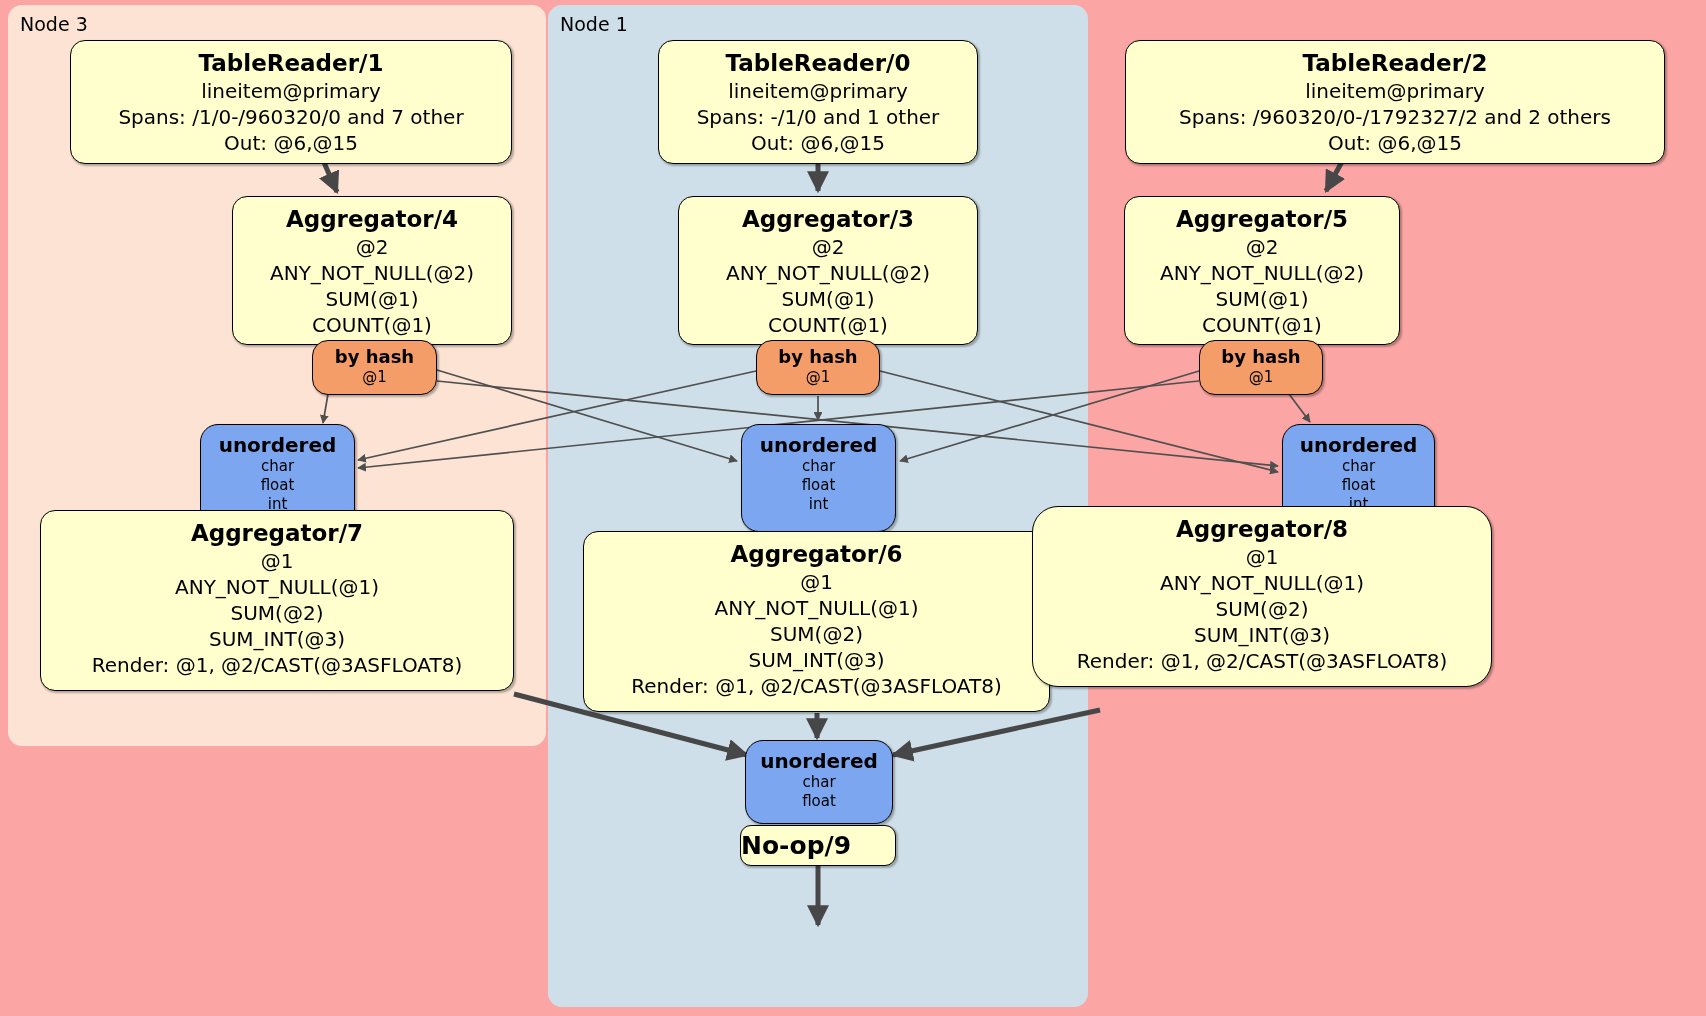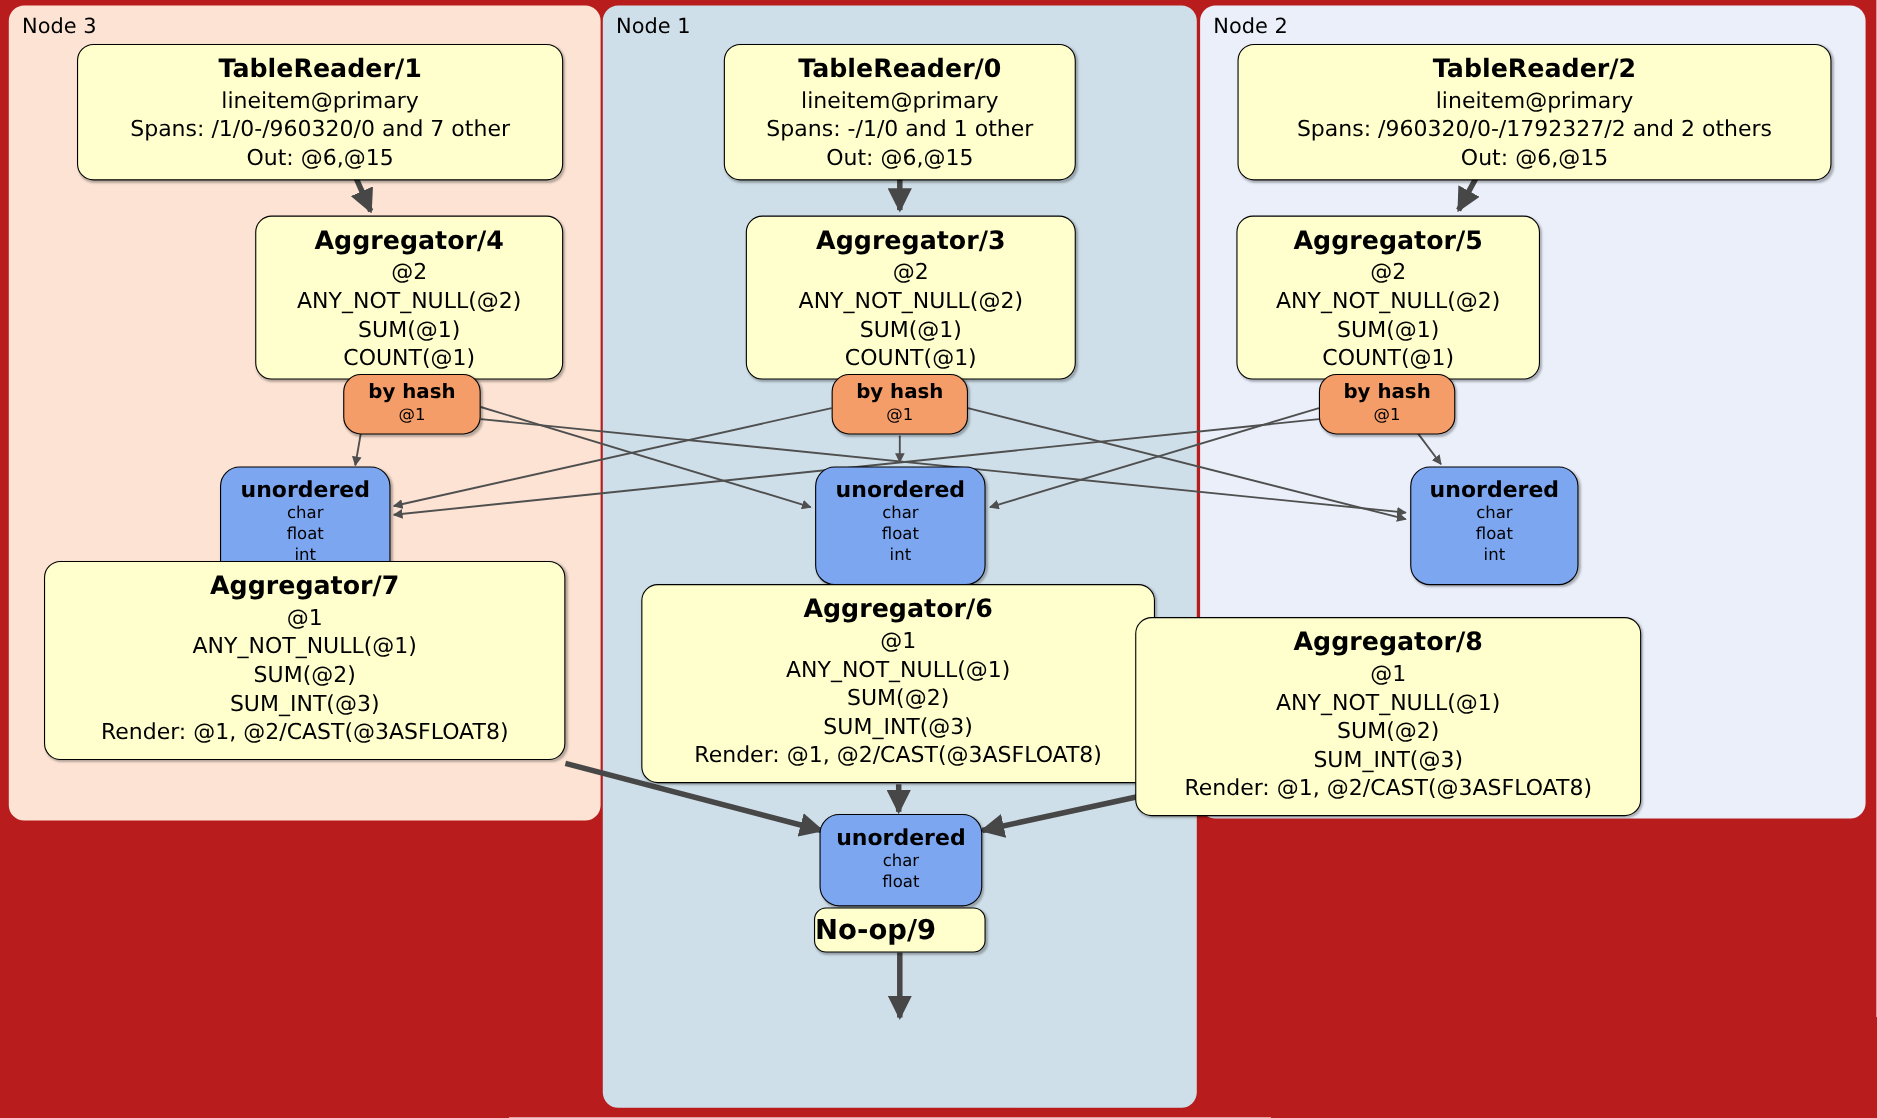--- a/index.html
+++ b/index.html
@@ -1,17 +1,17 @@
 <!DOCTYPE html>
 <html><head>
 <meta charset="utf-8">
 <style>
   html,body{margin:0;padding:0;background:#ffffff;}
   .canvas{
-    position:relative;width:1706px;height:1016px;background:#b91c1c;overflow:hidden;
+    position:relative;width:1706px;height:1016px;background:#fca5a5;overflow:hidden;
     font-family:"DejaVu Sans","Liberation Sans",sans-serif;color:#000;
   }
   .region{position:absolute;border-radius:14px;z-index:0;}
   .region-label{position:absolute;left:12px;top:8px;font-size:19px;color:#000;}
   .edges{position:absolute;left:0;top:0;z-index:1;pointer-events:none;}
   .edges path.tk{stroke:#474747;stroke-width:5;fill:none;}
   .edges path.tn{stroke:#4f4f4f;stroke-width:1.7;fill:none;}
   .box{position:absolute;box-sizing:border-box;border:1.7px solid #000;text-align:center;
        box-shadow:1.5px 1.5px 2px rgba(0,0,0,0.28);}
   .proc{background:#ffffcd;border-radius:15px;z-index:3;padding-top:7px;}
@@ -29,23 +29,20 @@
 </head>
 <body>
 
 <div class="canvas">
 
   <div class="region" style="left:8px;top:5px;width:538px;height:741px;background:#fce3d4;">
     <div class="region-label">Node 3</div>
   </div>
   <div class="region" style="left:548px;top:5px;width:540px;height:1002px;background:#cfdfe9;">
     <div class="region-label">Node 1</div>
-  </div>
-  <div class="region" style="left:1091px;top:5px;width:605px;height:739px;background:#eaeffa;">
-    <div class="region-label">Node 2</div>
   </div>
 
   <svg class="edges" width="1706" height="1016" viewBox="0 0 1706 1016">
     <defs>
       <marker id="ahk" viewBox="0 0 10 10" refX="9" refY="5" markerWidth="4.4" markerHeight="4.4" orient="auto">
         <path d="M0,0 L10,5 L0,10 z" fill="#474747"></path>
       </marker>
       <marker id="ahn" viewBox="0 0 10 10" refX="9" refY="5" markerWidth="5.2" markerHeight="5.2" orient="auto">
         <path d="M0,0 L10,5 L0,10 z" fill="#4f4f4f"></path>
       </marker>
@@ -157,21 +154,21 @@
   <div class="box router" style="left:1199px;top:340px;width:124px;height:55px;">
     <div class="router-label">by hash</div>
     <div class="router-detail">@1</div>
   </div>
   <div class="box sync" style="left:1282px;top:424px;width:153px;height:108px;">
     <div class="sync-label">unordered</div>
     <div class="sync-item">char</div>
     <div class="sync-item">float</div>
     <div class="sync-item">int</div>
   </div>
-  <div class="box proc" style="left:1032px;top:561px;width:460px;height:181px;">
+  <div class="box proc" style="left:1032px;top:506px;width:460px;height:181px;border-radius:26px;">
     <div class="title">Aggregator/8</div>
     <div class="ln">@1</div>
     <div class="ln">ANY_NOT_NULL(@1)</div>
     <div class="ln">SUM(@2)</div>
     <div class="ln">SUM_INT(@3)</div>
     <div class="ln">Render: @1, @2/CAST(@3ASFLOAT8)</div>
   </div>
 
 </div>
 

